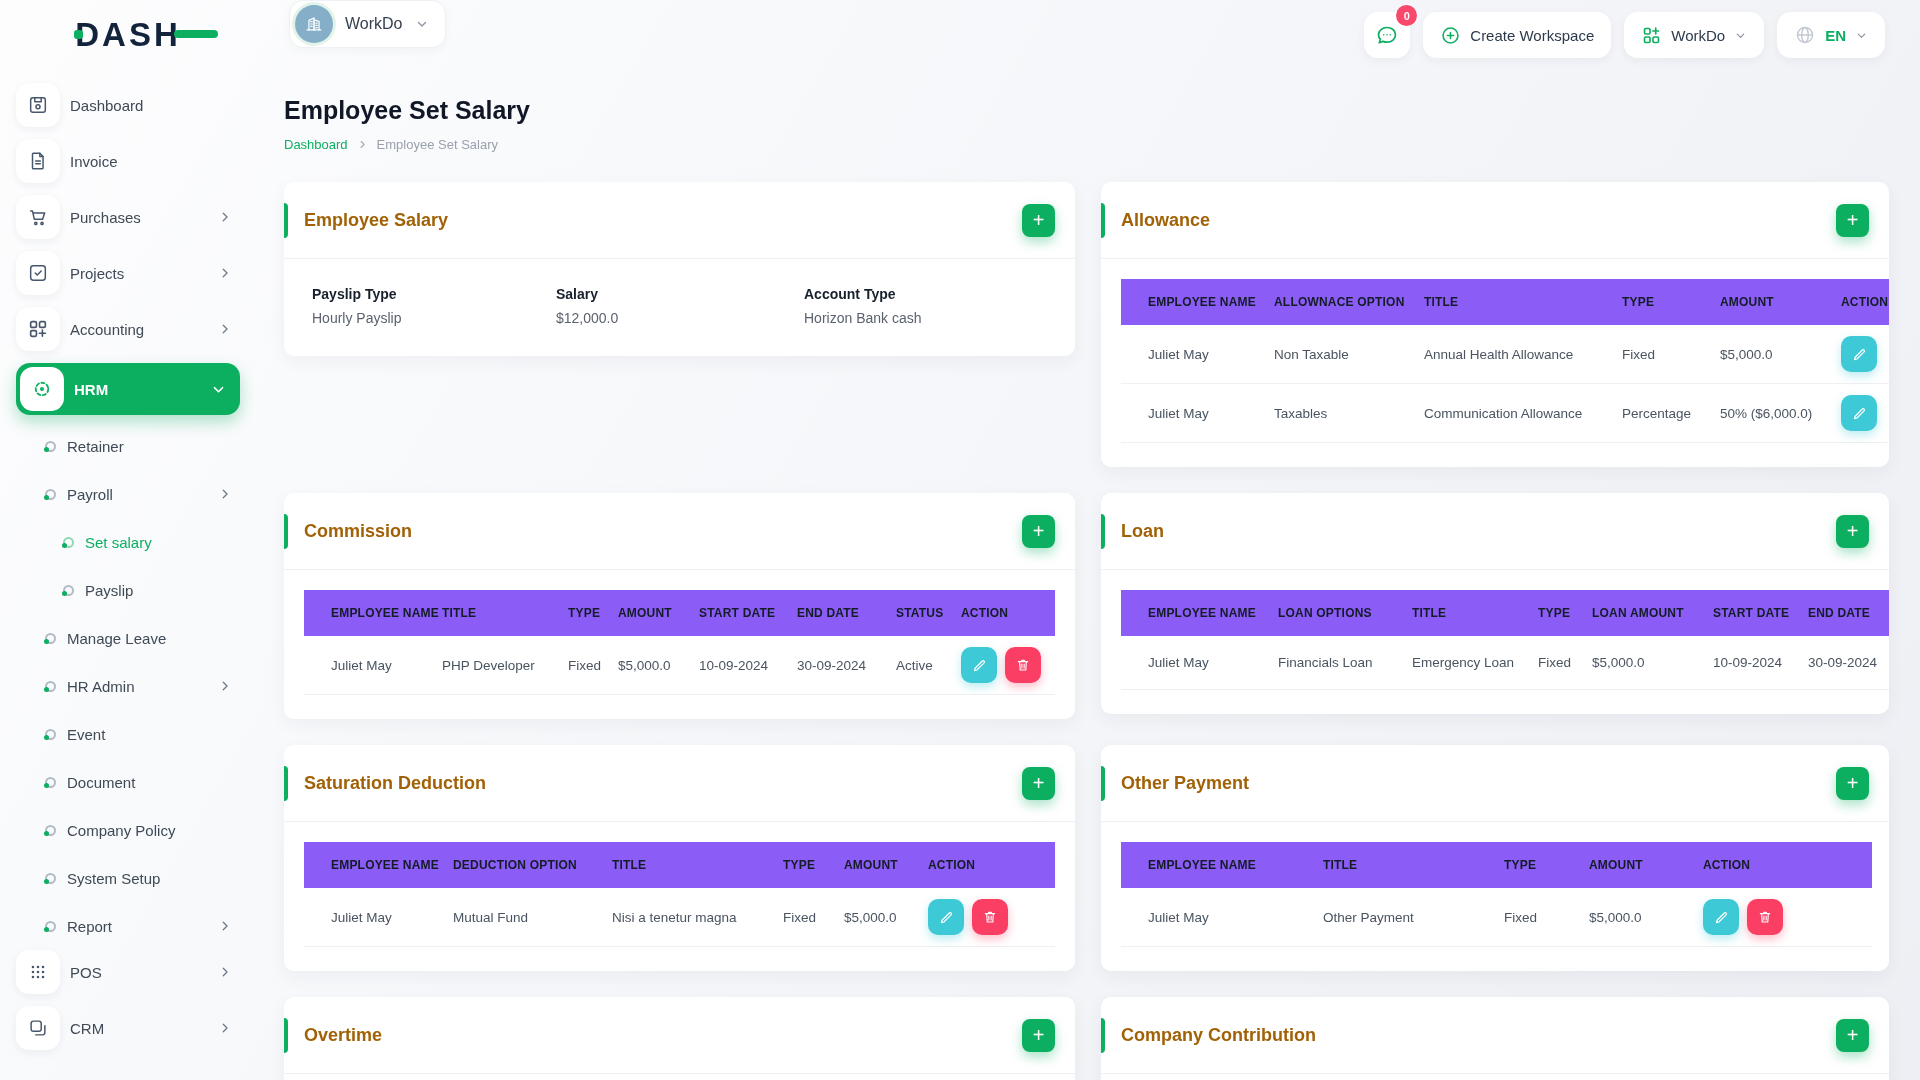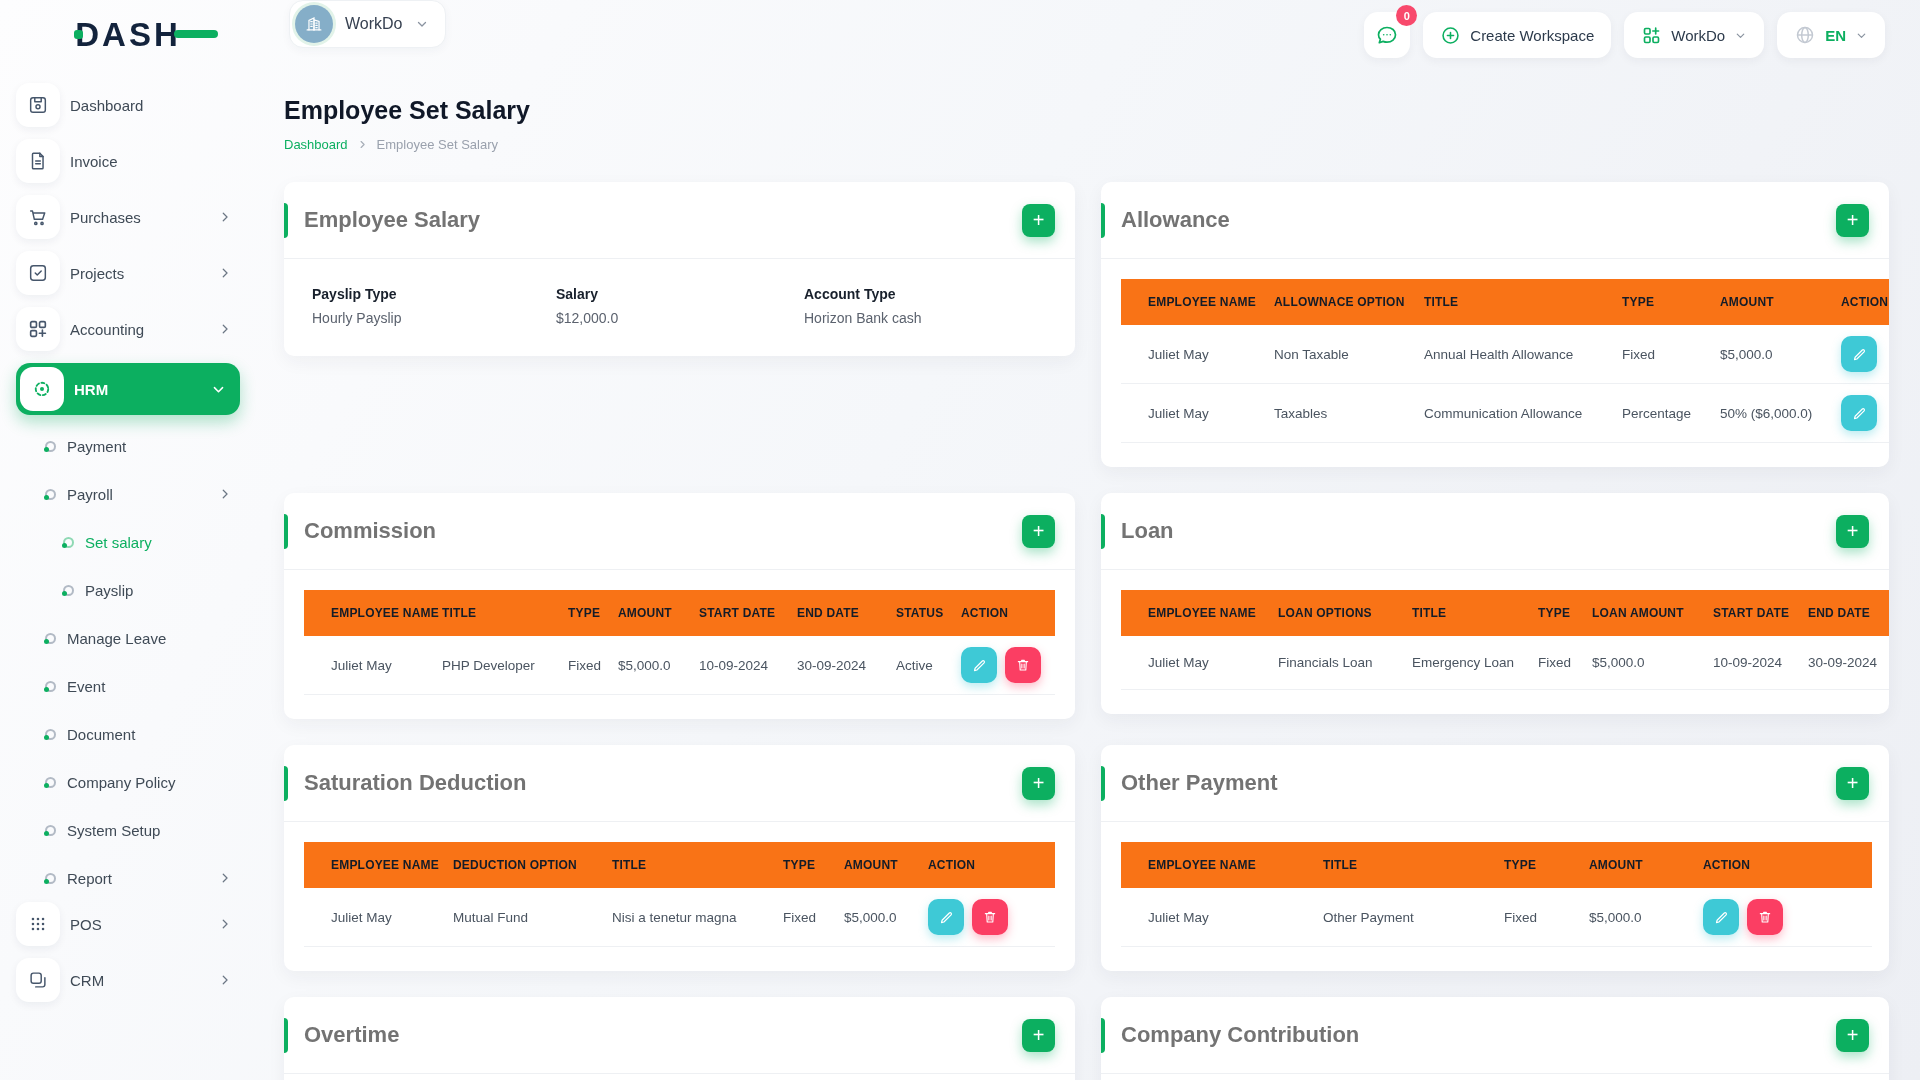--- a/index.html
+++ b/index.html
@@ -62,26 +62,26 @@
   .page-title{font-size:25px;font-weight:700;color:#101828;margin-top:26px}
   .breadcrumb{display:flex;align-items:center;gap:9px;margin-top:12px;font-size:13px}
   .breadcrumb a{color:var(--green);text-decoration:none;cursor:pointer}
   .breadcrumb .crumb-current{color:var(--text-muted)}
   .breadcrumb .chev-sep{color:#a7aeb8}
 
   .grid{margin-top:30px;display:grid;grid-template-columns:791px 788px;column-gap:26px;row-gap:26px;align-items:start}
   .card{background:#fff;border-radius:10px;box-shadow:0 6px 18px rgba(37,47,66,.05);overflow:hidden}
   .card-head{position:relative;height:77px;display:flex;align-items:center;padding:0 20px;border-bottom:1px solid var(--line)}
   .accent-bar{position:absolute;left:0;top:21px;width:4px;height:35px;background:var(--green);border-radius:0 4px 4px 0}
-  .card-title{font-size:22px;font-weight:700;color:#737373}
+  .card-title{font-size:18px;font-weight:700;color:#a16207}
   .add-btn{margin-left:auto;width:33px;height:33px;border:none;border-radius:8px;background:var(--green);color:#fff;font-size:20px;line-height:1;display:flex;align-items:center;justify-content:center;box-shadow:0 5px 12px rgba(12,175,96,.35);cursor:pointer;font-family:inherit}
   .card-body{padding:20px 0 24px 20px}
   .tbl-wrap{overflow:hidden;margin-right:0}
   table{border-collapse:collapse;table-layout:fixed}
-  th{background:#f97316;text-align:left;font-size:12px;font-weight:700;color:#141c28;letter-spacing:.2px;padding:16px 14px;white-space:nowrap}
+  th{background:#8b5cf6;text-align:left;font-size:12px;font-weight:700;color:#141c28;letter-spacing:.2px;padding:16px 14px;white-space:nowrap}
   td{font-size:13.5px;color:var(--text-soft);padding:19px 14px;border-bottom:1px solid var(--line);white-space:nowrap}
   th:first-child,td:first-child{padding-left:27px}
   td.action-cell{padding:11px 14px}
   .act{display:flex;gap:8px}
   .sq-btn{width:36px;height:36px;border:none;border-radius:10px;display:flex;align-items:center;justify-content:center;cursor:pointer}
   .sq-btn.edit{background:var(--info);box-shadow:0 4px 10px rgba(62,201,214,.35)}
   .sq-btn.del{background:var(--danger);box-shadow:0 4px 10px rgba(251,62,99,.35)}
 
   
   .tbl-commission{width:751px}
@@ -271,21 +271,21 @@
         </span>
         <span class="nav-label">HRM</span>
         <span class="chev">
           <svg width="15" height="15" viewBox="0 0 24 24" fill="none" stroke="currentColor" stroke-width="2.4" stroke-linecap="round" stroke-linejoin="round">
             <path d="M5.5 9l6.5 6.5L18.5 9"></path>
           </svg>
         </span>
       </div>
       <div class="nav-sub l1">
         <span class="bullet"></span>
-        <span class="nav-label">Payment</span>
+        <span class="nav-label">Retainer</span>
       </div>
       <div class="nav-sub l1">
         <span class="bullet"></span>
         <span class="nav-label">Payroll</span>
         <span class="chev">
           <svg width="14" height="14" viewBox="0 0 24 24" fill="none" stroke="currentColor" stroke-width="2.1" stroke-linecap="round" stroke-linejoin="round">
             <path d="M9 5.5l6.5 6.5L9 18.5"></path>
           </svg>
         </span>
       </div>
@@ -293,20 +293,29 @@
         <span class="bullet"></span>
         <span class="nav-label">Set salary</span>
       </div>
       <div class="nav-sub l2">
         <span class="bullet"></span>
         <span class="nav-label">Payslip</span>
       </div>
       <div class="nav-sub l1">
         <span class="bullet"></span>
         <span class="nav-label">Manage Leave</span>
+      </div>
+      <div class="nav-sub l1">
+        <span class="bullet"></span>
+        <span class="nav-label">HR Admin</span>
+        <span class="chev">
+          <svg width="14" height="14" viewBox="0 0 24 24" fill="none" stroke="currentColor" stroke-width="2.1" stroke-linecap="round" stroke-linejoin="round">
+            <path d="M9 5.5l6.5 6.5L9 18.5"></path>
+          </svg>
+        </span>
       </div>
       <div class="nav-sub l1">
         <span class="bullet"></span>
         <span class="nav-label">Event</span>
       </div>
       <div class="nav-sub l1">
         <span class="bullet"></span>
         <span class="nav-label">Document</span>
       </div>
       <div class="nav-sub l1">

